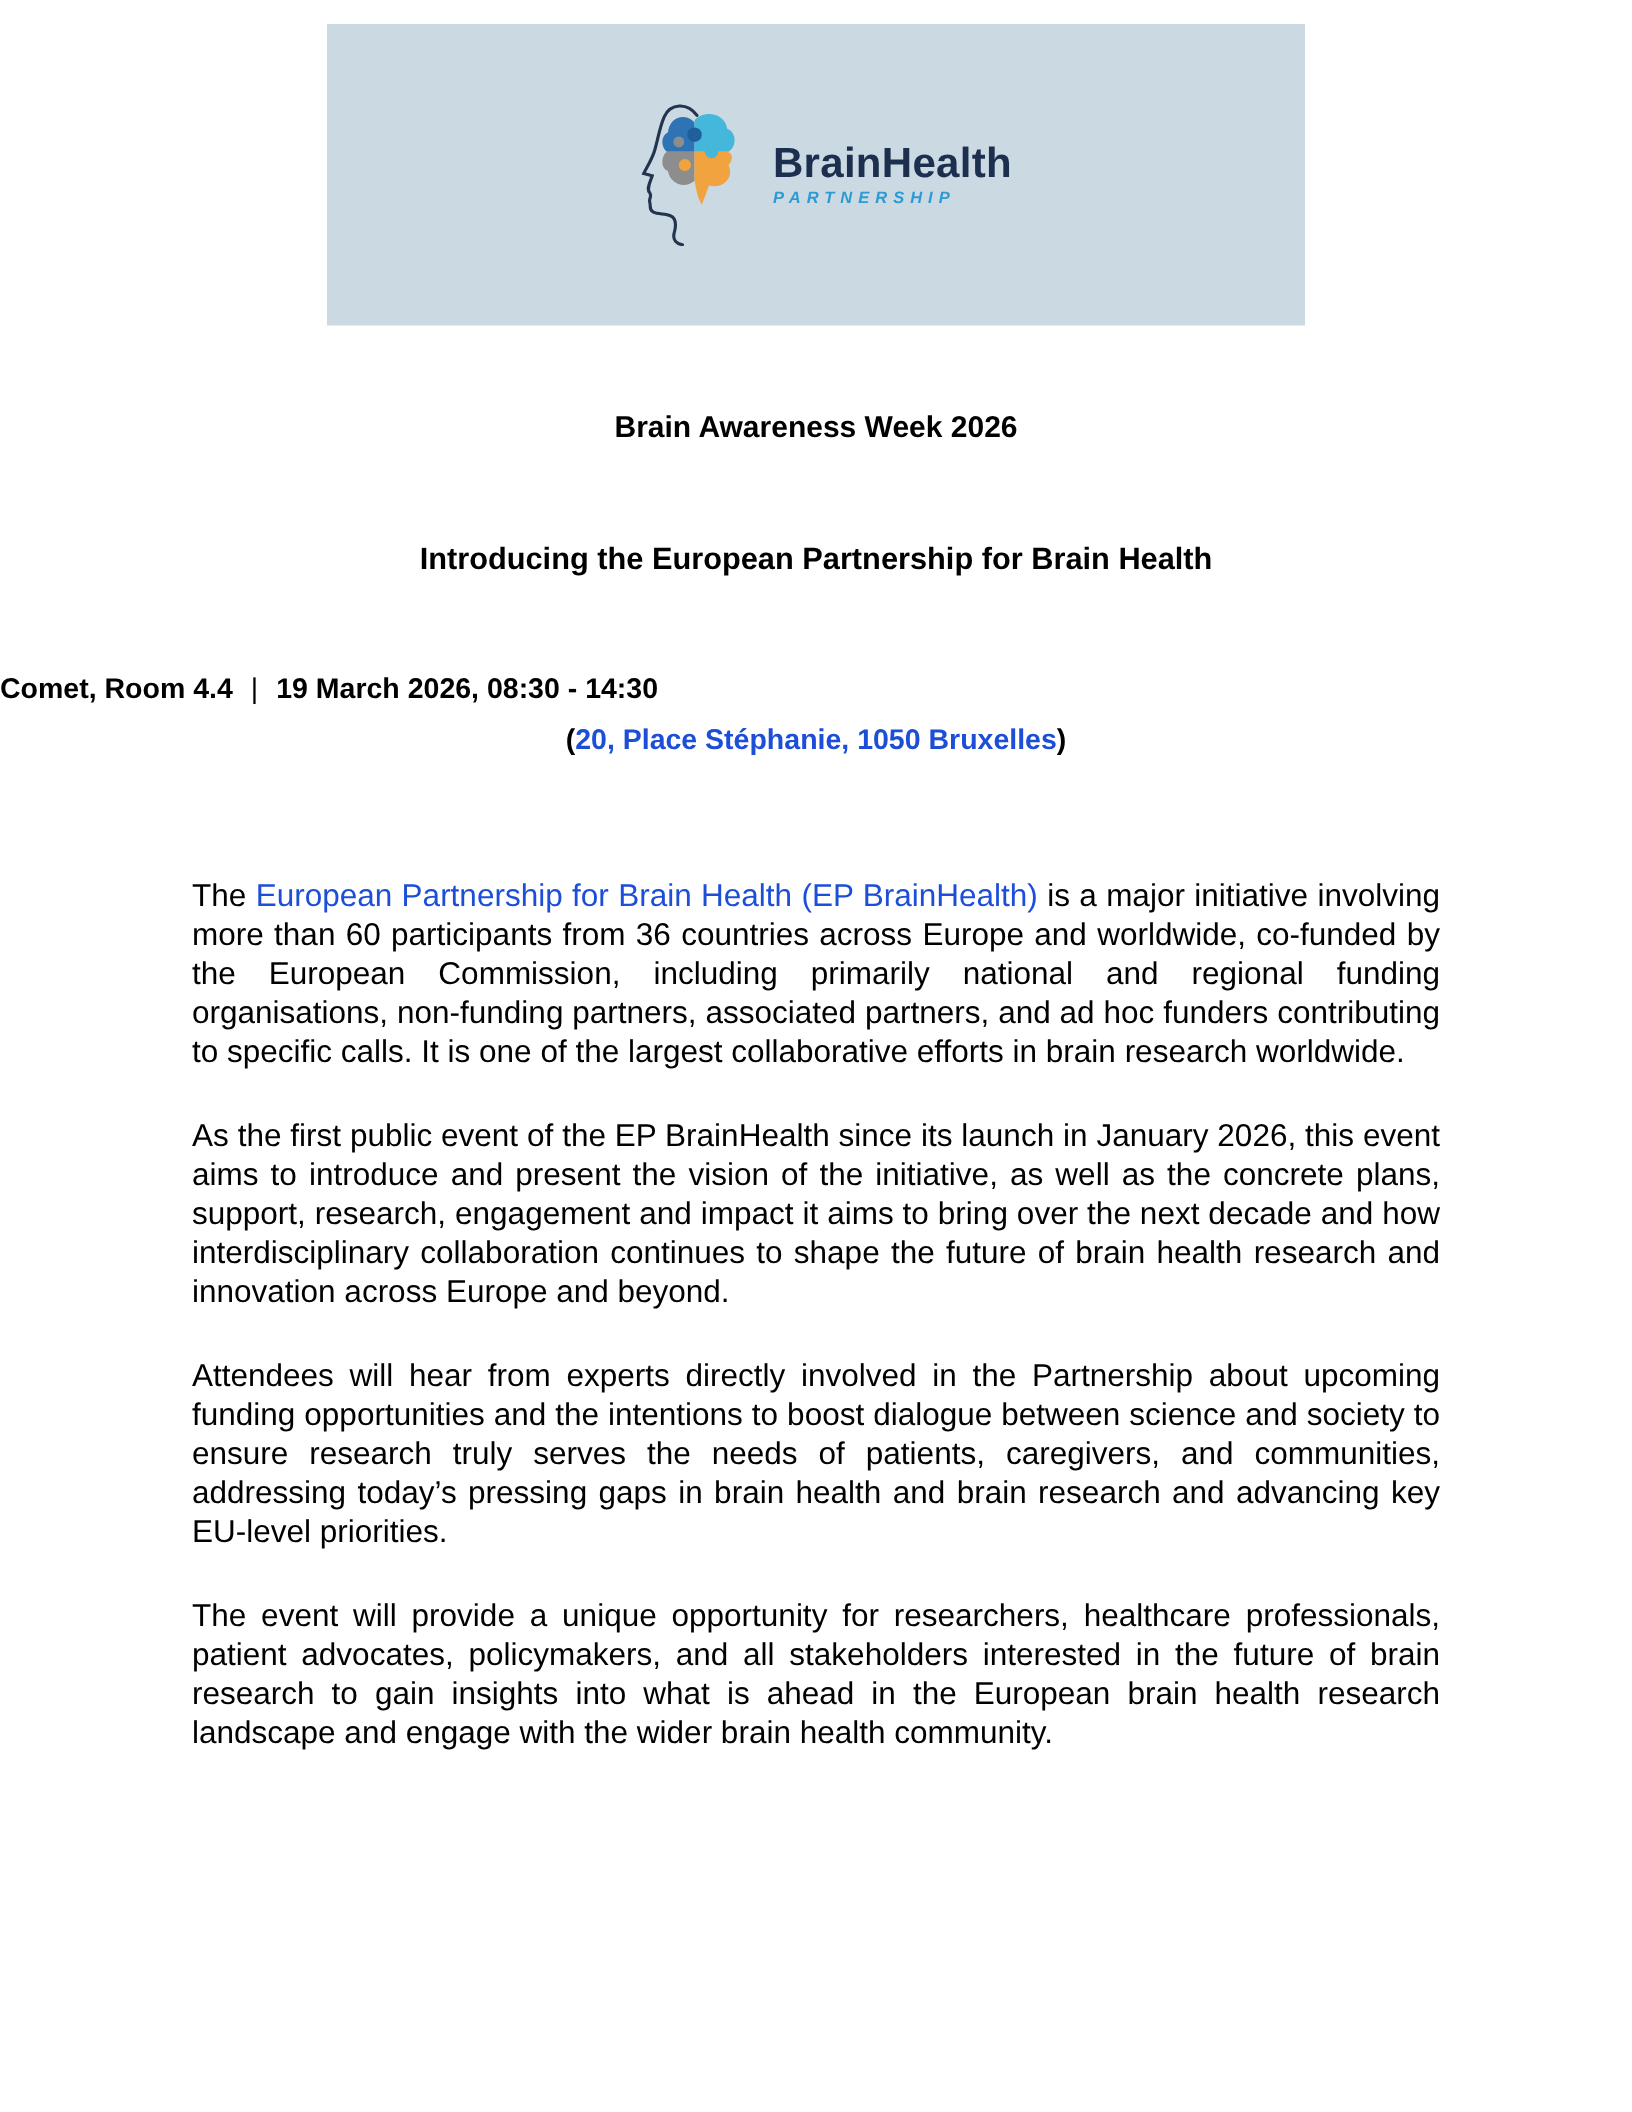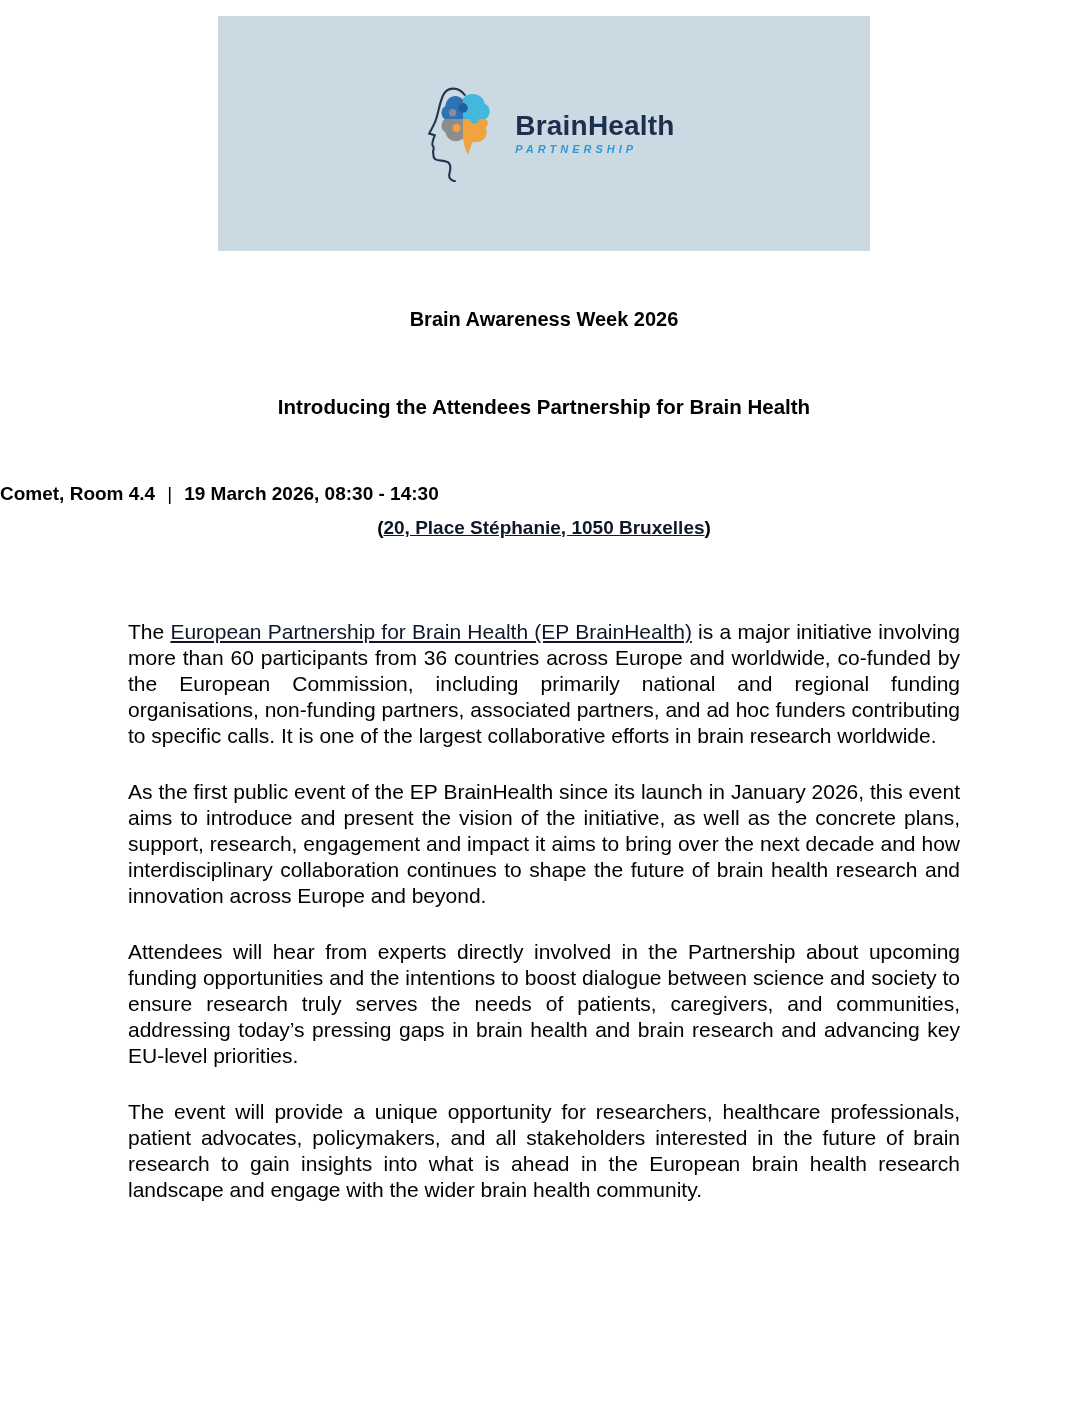--- a/index.html
+++ b/index.html
@@ -8,21 +8,21 @@
     height: 1408px;
     background: #ffffff;
     color: #000000;
     font-family: "Liberation Sans", sans-serif;
     overflow: hidden;
   }
 
   
   .banner {
     width: 652px;
-    height: 235px;
+    height: 201px;
     margin: 16px auto 0 auto;
     background: #cbd9e2;
     display: flex;
     align-items: center;
     justify-content: center;
     gap: 14px;
   }
   .logo-wrap { display: flex; align-items: center; gap: 10px; }
   .brand-text { display: flex; flex-direction: column; line-height: 1.05; }
   .brand-name {
@@ -70,22 +70,21 @@
     font-weight: 700;
   }
   .venue .sep { margin: 0 12px; font-weight: 400; }
   .address {
     margin-top: 12px;
     text-align: center;
     font-size: 19px;
     font-weight: 700;
   }
   a.doclink, .address a {
-    color: #0f172a;
-    text-decoration: underline;
+    color: #1d4ed8;
     cursor: pointer;
   }
 
   
   .content {
     width: 832px;
     margin: 80px auto 0 auto;
     font-size: 21px;
     line-height: 26px;
     text-align: justify;
@@ -114,21 +113,21 @@
     </span>
     <div class="brand-text">
       <span class="brand-name">BrainHealth</span>
       <span class="brand-sub">PARTNERSHIP</span>
     </div>
   </div>
 </div>
 
 <div class="h-event">Brain Awareness Week 2026</div>
 
-<div class="h-title">Introducing the Attendees Partnership for Brain Health</div>
+<div class="h-title">Introducing the European Partnership for Brain Health</div>
 
 <div class="subtitle">
 </div>
 
 <div class="venue">
   <span>Comet, Room 4.4</span><span class="sep">|</span><span>19 March 2026, 08:30 - 14:30</span>
 </div>
 <div class="address">
   <span>(</span><a class="doclink">20, Place Stéphanie, 1050 Bruxelles</a><span>)</span>
 </div>

